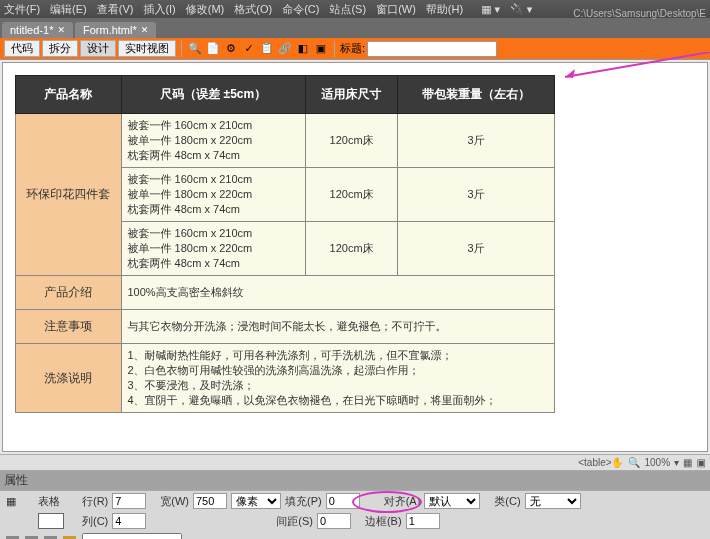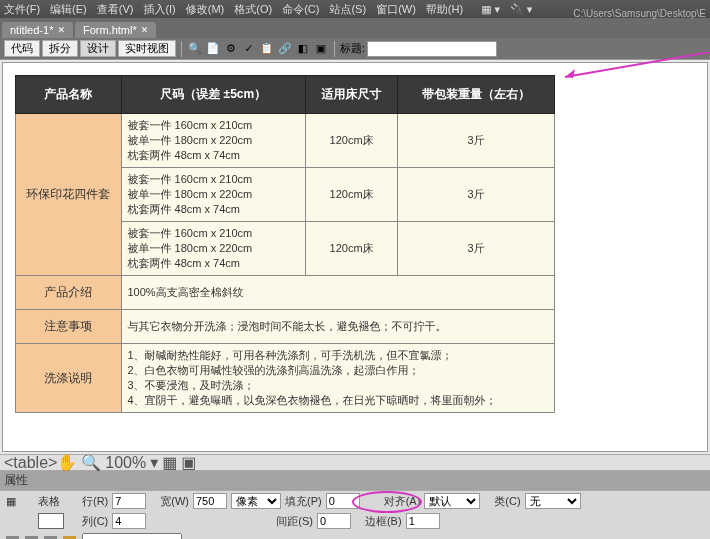--- a/index.html
+++ b/index.html
@@ -3,32 +3,32 @@
 <meta charset="utf-8">
 <style>
 *{box-sizing:border-box;margin:0;padding:0;font-family:"Microsoft YaHei",SimSun,sans-serif}
 body{background:#e8e8e8;width:710px;height:539px;overflow:hidden;position:relative}
 .menubar{background:linear-gradient(#5a5a5a,#4a4a4a);height:18px;display:flex;align-items:center;padding:0 4px;gap:10px;font-size:11px;color:#ddd}
 .menubar span{cursor:default}
 .tabbar{background:#6b6b6b;height:20px;display:flex;align-items:flex-end;padding-left:2px}
 .tab{background:#888;color:#fff;font-size:11px;padding:2px 8px;border-radius:3px 3px 0 0;margin-right:2px;display:flex;align-items:center;gap:4px}
 .tab .x{font-size:9px}
 .path{position:absolute;right:4px;top:8px;font-size:10px;color:#b8b8b8}
-.toolbar{background:#737373;height:22px;display:flex;align-items:center;padding:0 4px;gap:2px;border-bottom:1px solid #999;font-size:11px}
+.toolbar{background:#f97316;height:22px;display:flex;align-items:center;padding:0 4px;gap:2px;border-bottom:1px solid #999;font-size:11px}
 .btn{background:#f0f0f0;border:1px solid #aaa;padding:1px 6px;height:17px;display:flex;align-items:center;font-size:11px}
 .toolbar .sep{width:1px;height:16px;background:#aaa;margin:0 3px}
 .ico{width:16px;height:16px;display:inline-flex;align-items:center;justify-content:center;font-size:11px}
 .canvas{background:#fff;height:390px;border:1px solid #999;margin:2px;overflow:hidden;position:relative}
 table.product{border-collapse:collapse;margin:12px;width:540px}
 table.product th{background:#3a3a3a;color:#fff;font-weight:bold;font-size:12px;padding:10px 4px;border:1px solid #222}
 table.product td{border:1px solid #888;font-size:11px;padding:4px 6px;background:#fbf9e8;color:#333;vertical-align:middle}
 table.product td.label{background:#f5c99a;text-align:center;font-size:12px;padding:8px 4px}
 table.product td.center{text-align:center}
 .arrow{position:absolute;top:52px;right:0;width:150px;height:30px;pointer-events:none}
-.statusbar{background:#e0e0e0;height:16px;font-size:16px;padding:0 4px;color:#555;display:flex;align-items:center;justify-content:flex-start;border-top:1px solid #aaa}
+.statusbar{background:#e0e0e0;height:16px;font-size:10px;padding:0 4px;color:#555;display:flex;align-items:center;justify-content:flex-end;border-top:1px solid #aaa}
 .statusbar .right{display:flex;gap:4px;align-items:center}
 .propbar{background:#d8d8d8;border-top:1px solid #aaa;height:70px;font-size:11px;color:#333}
 .proptitle{background:#a3a3a3;font-size:12px;padding:1px 4px;border-bottom:1px solid #aaa}
 .proprow{display:flex;align-items:center;gap:4px;padding:2px 6px}
 .proprow label{font-size:11px}
 .proprow input,.proprow select{font-size:11px;height:16px;border:1px solid #999;background:#fff}
 .proprow input{width:34px;padding:0 2px}
 .ellipse{position:absolute;border:2px solid #d536c0;border-radius:50%;width:70px;height:22px;pointer-events:none}
 .swatch{width:26px;height:16px;background:#fff;border:1px solid #666;display:inline-block}
 .iconrow{display:flex;gap:6px;padding:2px 6px;align-items:center}

